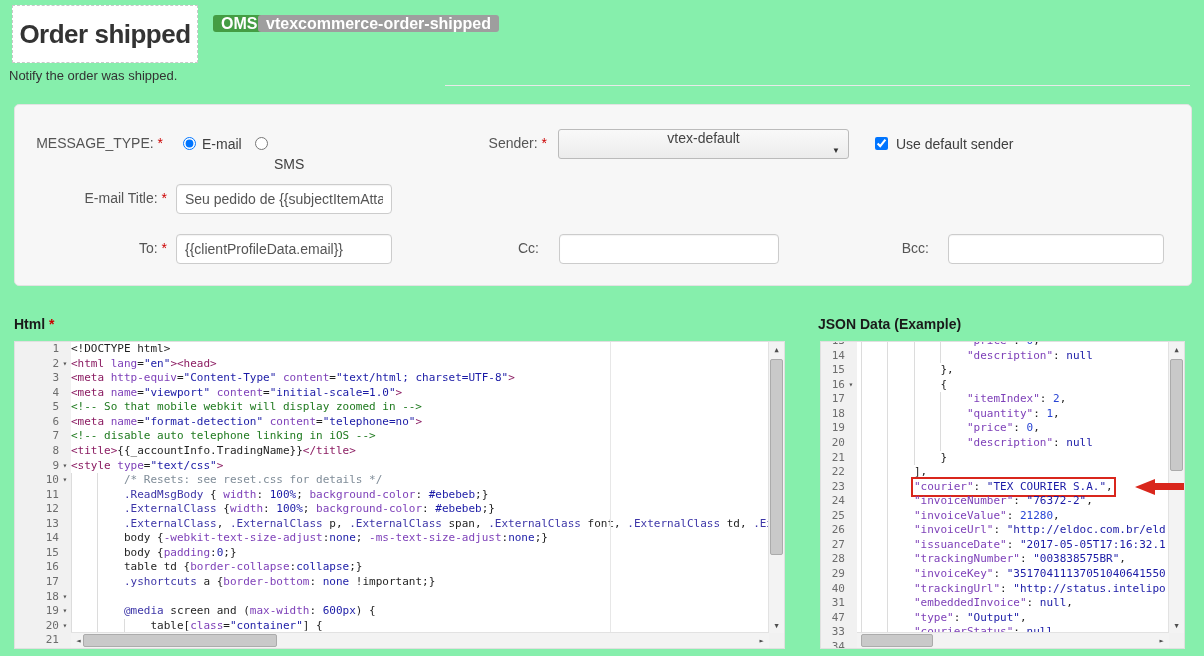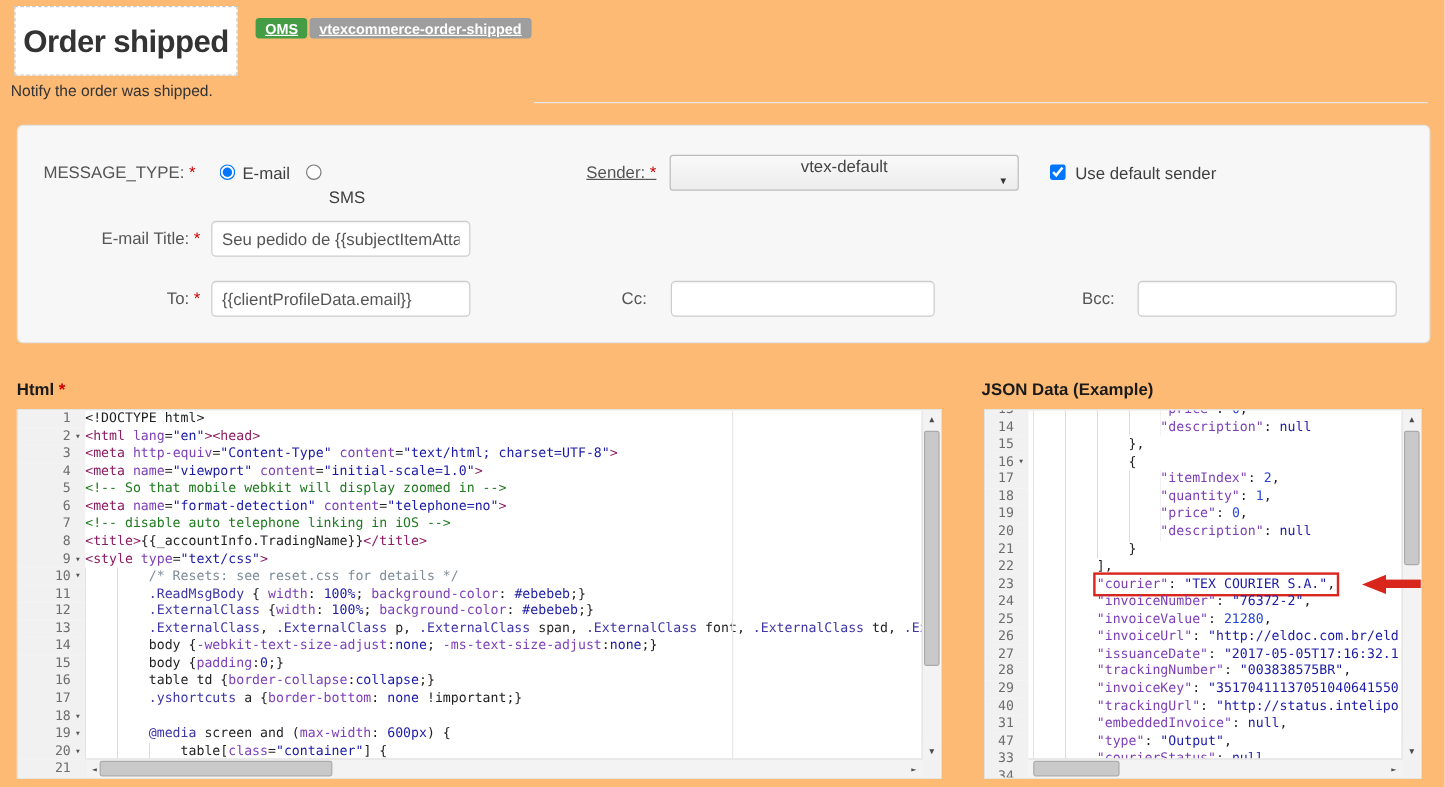--- a/index.html
+++ b/index.html
@@ -1,24 +1,24 @@
 <!DOCTYPE html>
 <html><head>
 <meta charset="utf-8">
 <style>
   html,body{margin:0;padding:0;background:#fff;}
-  .page{position:relative;width:1204px;height:656px;overflow:hidden;background:#fdba74;
+  .page{position:relative;width:1204px;height:656px;overflow:hidden;background:#86efac;
         font-family:"Liberation Sans",sans-serif;color:#333;}
 
   
   .title-box{position:absolute;left:12px;top:5px;width:184px;height:56px;border:1px dashed #c9c9c9;
              display:flex;align-items:center;justify-content:center;background:#fff;}
   .page-title{font-size:26px;font-weight:bold;color:#333;letter-spacing:-0.5px;}
   .badge{position:absolute;top:15px;height:17px;display:flex;align-items:center;border-radius:3px;
-         color:#fff;font-weight:bold;font-size:12px;padding:0 8px;text-decoration:underline;}
+         color:#fff;font-weight:bold;font-size:16px;padding:0 8px;}
   .badge-oms{left:213px;background:#449d44;}
   .badge-template{left:258px;background:#9e9e9e;}
   .subtitle{position:absolute;left:9px;top:68px;font-size:13px;color:#333;}
   .divider{position:absolute;left:445px;top:85px;width:745px;height:1px;background:#e9e9e9;}
 
   
   .panel{position:absolute;left:14px;top:104px;width:1176px;height:180px;background:#f7f7f7;
          border:1px solid #e3e3e3;border-radius:5px;}
   .flabel{position:absolute;font-size:14px;color:#555;}
   .req{color:#cc0000;}
@@ -110,21 +110,21 @@
   <div class="divider"></div>
 
   <div class="panel">
 
     <div class="flabel" style="left:16px;top:30px;width:132px;text-align:right;"><span>MESSAGE_TYPE:</span> <span class="req">*</span></div>
     <input type="radio" name="message_type" class="radio" style="left: 168px; top: 32px;" checked="checked">
     <span class="rlabel" style="left:187px;top:31px;">E-mail</span>
     <input type="radio" name="message_type" class="radio" style="left: 240px; top: 32px;">
     <span class="rlabel" style="left:259px;top:31px;margin-top:20px;">SMS</span>
 
-    <div class="flabel" style="left:440px;top:30px;width:92px;text-align:right;text-decoration:underline;"><span>Sender:</span> <span class="req">*</span></div>
+    <div class="flabel" style="left:440px;top:30px;width:92px;text-align:right;"><span>Sender:</span> <span class="req">*</span></div>
     <div class="selectbox">
       <span>vtex-default</span>
       <span class="caret">▼</span>
     </div>
     <input type="checkbox" class="cbox" style="left: 860px; top: 32px;" checked="checked">
     <span class="rlabel" style="left:881px;top:31px;">Use default sender</span>
 
     <div class="flabel" style="left:40px;top:85px;width:112px;text-align:right;"><span>E-mail Title:</span> <span class="req">*</span></div>
     <input type="text" class="txtinput" style="left: 161px; top: 79px; width: 216px;" value="Seu pedido de {{subjectItemAttachr">
 

